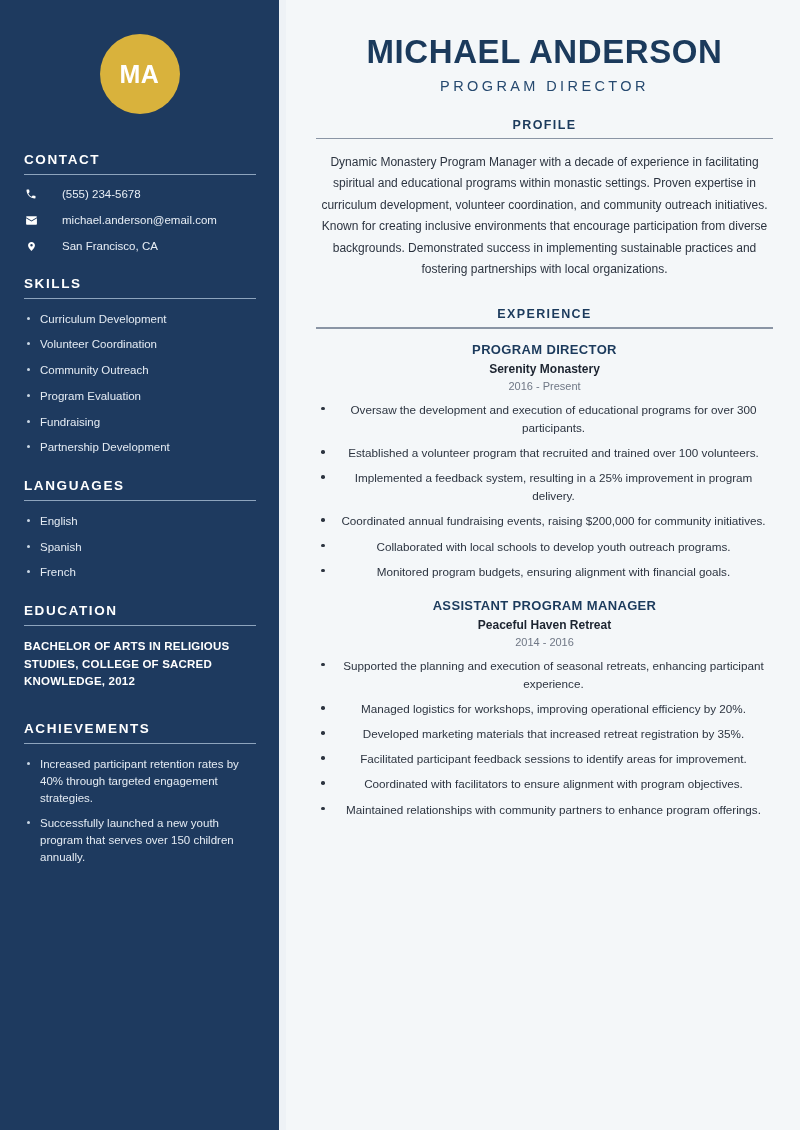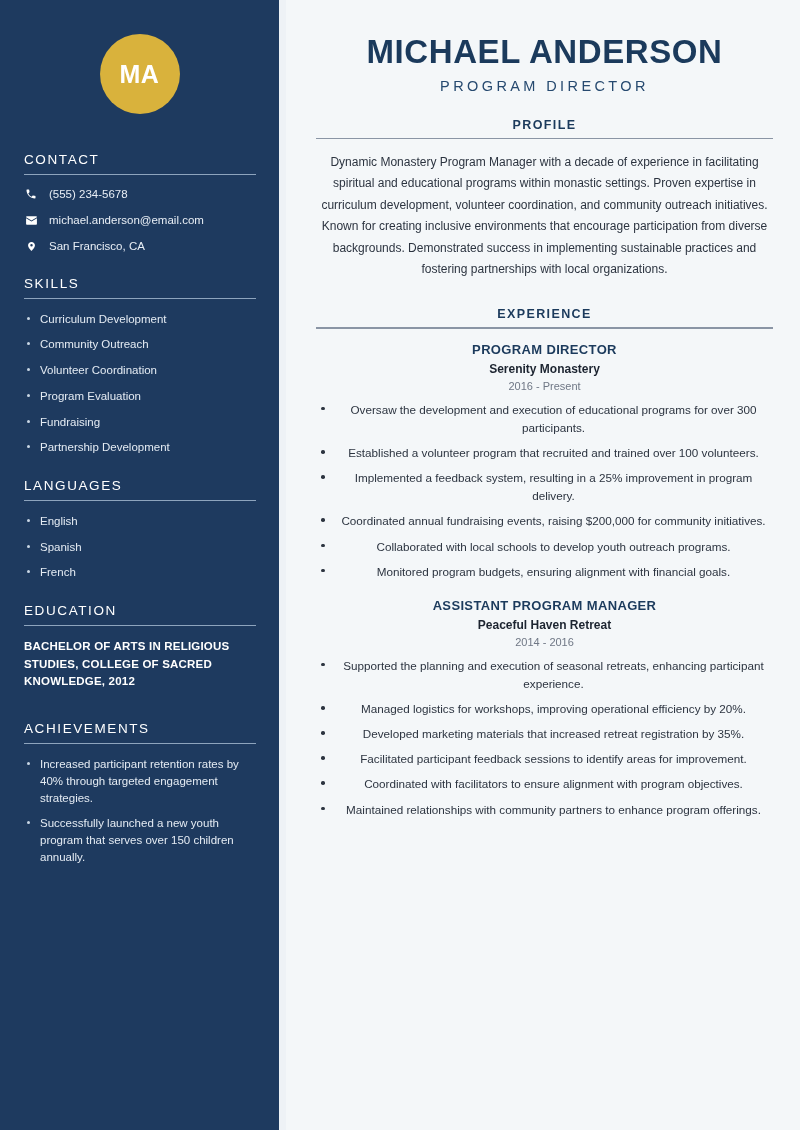--- a/index.html
+++ b/index.html
@@ -52,37 +52,37 @@
     color: #ffffff;
     font-size: 25px;
     font-weight: bold;
     letter-spacing: 0.5px;
   }
 
   .side-section { margin-bottom: 22px; }
 
   .side-heading {
     font-size: 13.5px;
-    font-weight: normal;
+    font-weight: bold;
     letter-spacing: 1.6px;
     color: #ffffff;
     margin-bottom: 7px;
   }
 
   .side-rule {
     height: 1px;
     background: #8ea4bd;
     margin-bottom: 12px;
     width: 232px;
   }
 
   .contact-row {
     display: flex;
     align-items: center;
-    gap: 11px;
+    gap: 24px;
     margin-bottom: 11px;
     font-size: 11.5px;
     color: #e8eef5;
     line-height: 1.3;
   }
 
   .contact-icon {
     width: 14px;
     min-width: 14px;
     display: flex;
@@ -262,22 +262,22 @@
         </span>
         <span>San Francisco, CA</span>
       </div>
     </section>
 
     <section class="side-section">
       <div class="side-heading">SKILLS</div>
       <div class="side-rule"></div>
       <ul class="side-list">
         <li>Curriculum Development</li>
+        <li>Volunteer Coordination</li>
         <li>Community Outreach</li>
-        <li>Volunteer Coordination</li>
         <li>Program Evaluation</li>
         <li>Fundraising</li>
         <li>Partnership Development</li>
       </ul>
     </section>
 
     <section class="side-section">
       <div class="side-heading">LANGUAGES</div>
       <div class="side-rule"></div>
       <ul class="side-list">

